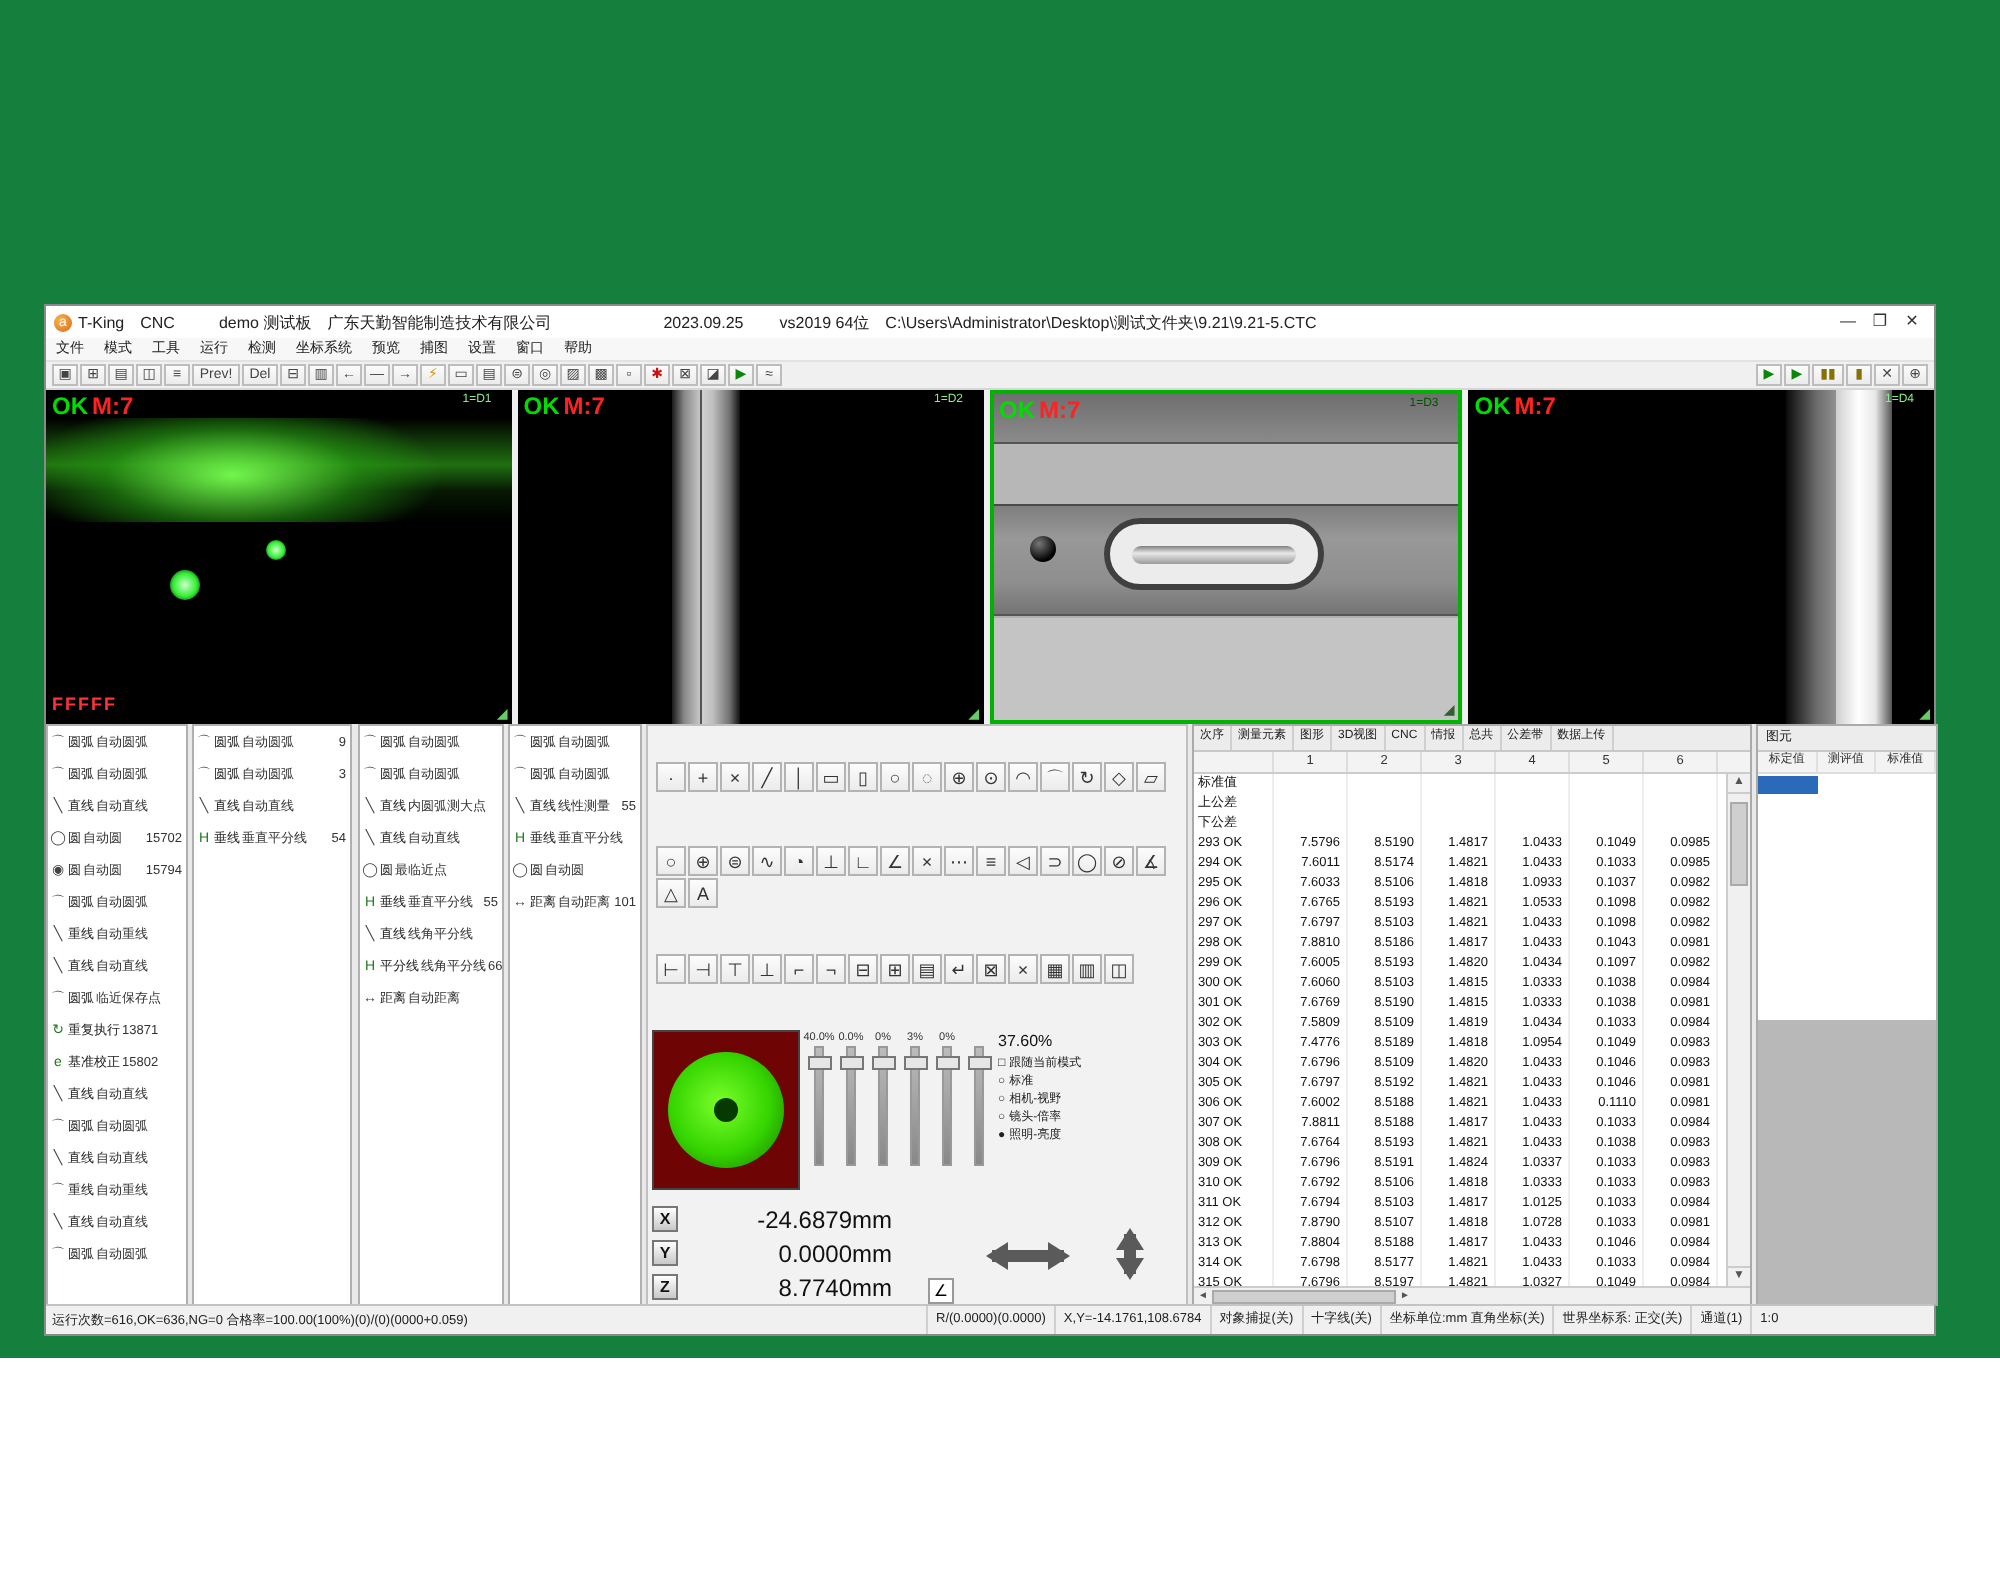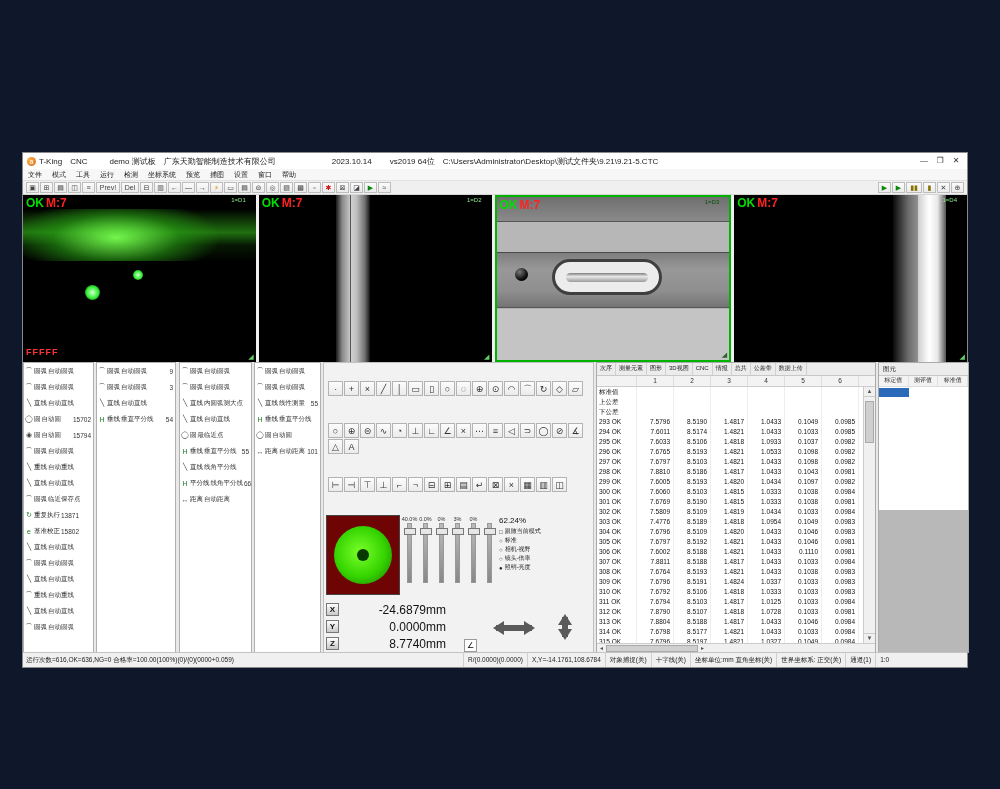--- a/index.html
+++ b/index.html
@@ -1,17 +1,17 @@
 <!DOCTYPE html>
 <html><head>
 <meta charset="utf-8">
 <style>
   html,body{margin:0;padding:0;}
   body{font-family:"Liberation Sans","DejaVu Sans",sans-serif;background:#fff;}
-  .canvas{position:relative;width:1000px;height:789px;background:#0f172a;overflow:hidden;}
+  .canvas{position:relative;width:1000px;height:679px;background:#15803d;overflow:hidden;}
   .window{position:absolute;left:22px;top:152px;width:946px;height:516px;background:#f0f0f0;border:1px solid #8a8a8a;box-sizing:border-box;}
 
   
   .titlebar{position:absolute;left:0;top:0;right:0;height:16px;background:#ffffff;display:flex;align-items:center;padding:0 4px;font-size:8px;color:#222;white-space:nowrap;overflow:hidden;}
   .logo{width:9px;height:9px;border-radius:50%;background:radial-gradient(circle at 35% 35%,#ffb347,#d2691e);color:#fff;font-size:7px;line-height:9px;text-align:center;margin-right:3px;flex:none;}
   .tt{margin-right:8px;flex:none;}
   .tt.sp1{margin-right:22px;} .tt.sp2{margin-right:56px;} .tt.sp3{margin-right:18px;}
   .wctl{margin-left:auto;display:flex;gap:2px;flex:none;}
   .wbtn{width:14px;height:12px;text-align:center;line-height:11px;font-size:8px;color:#333;}
 
@@ -140,21 +140,21 @@
 
 <div class="canvas">
   <div class="window">
 
     <div class="titlebar">
       <span class="logo">a</span>
       <span class="tt">T-King</span>
       <span class="tt sp1">CNC</span>
       <span class="tt">demo 测试板</span>
       <span class="tt sp2">广东天勤智能制造技术有限公司</span>
-      <span class="tt sp3">2023.10.14</span>
+      <span class="tt sp3">2023.09.25</span>
       <span class="tt">vs2019 64位</span>
       <span class="tt">C:\Users\Administrator\Desktop\测试文件夹\9.21\9.21-5.CTC</span>
       <span class="wctl">
         <span class="wbtn">—</span>
         <span class="wbtn">❐</span>
         <span class="wbtn">✕</span>
       </span>
     </div>
 
     <div class="menubar">
@@ -569,21 +569,21 @@
                 </span>
             </div>
               <div class="slider">
               <span class="s-label"></span>
               <span class="s-track">
                   <span class="s-thumb"></span>
                 </span>
             </div>
             </div>
           <div class="light-opts">
-            <div class="pct">62.24%</div>
+            <div class="pct">37.60%</div>
             <div class="chk">
                 <span>□</span>
                 <span>跟随当前模式</span>
               </div>
             <div>
                 <div class="opt">
                 <span>○</span>
                 <span>标准</span>
               </div>
                 <div class="opt">

